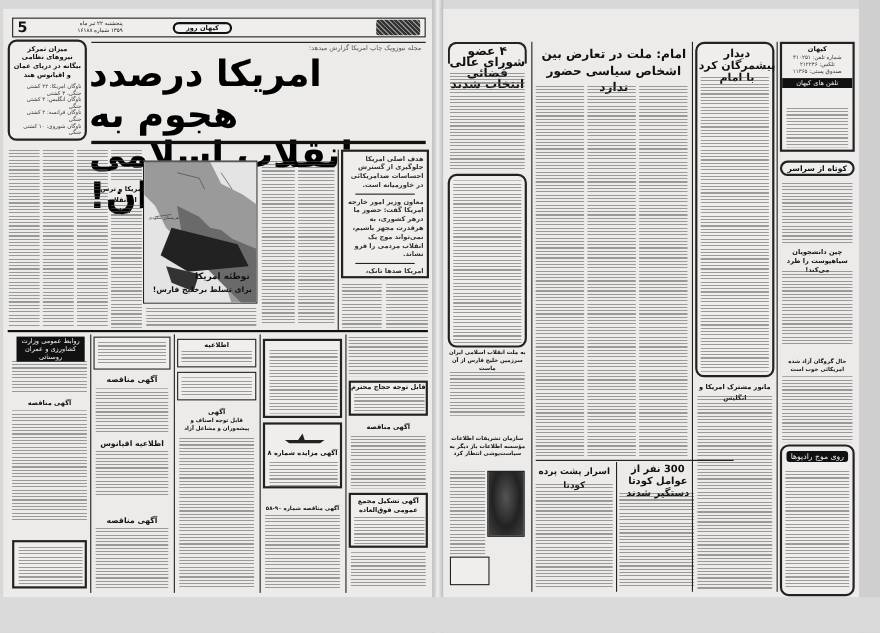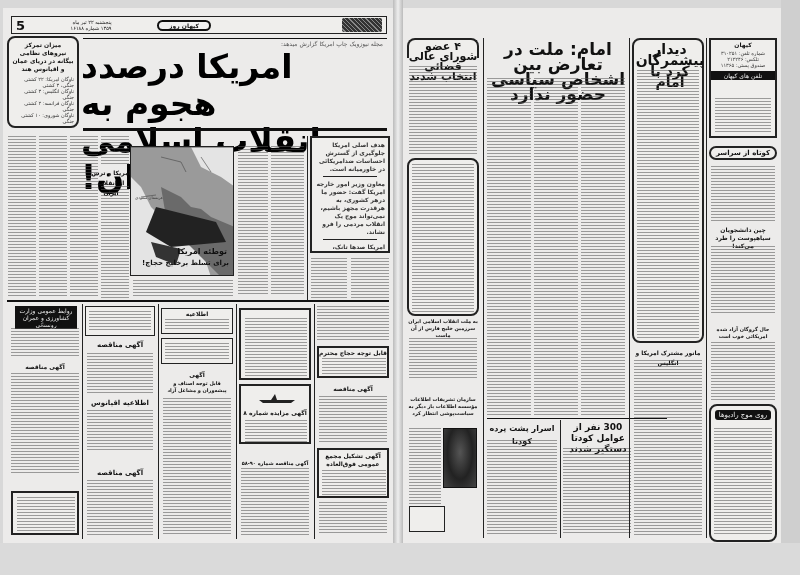--- a/index.html
+++ b/index.html
@@ -75,21 +75,21 @@
       <rect width="104" height="130" fill="#e4e4e4"></rect>
       <path d="M0 0 L60 0 L70 20 L90 30 L104 40 L104 130 L80 130 L70 100 L60 90 L40 80 L20 60 L10 40 L0 30 Z" fill="#9a9a9a"></path>
       <path d="M30 40 L50 50 L60 60 L70 62 L80 70 L104 80 L104 130 L90 130 L70 110 L50 90 L35 70 Z" fill="#6a6a6a"></path>
       <path d="M25 60 L85 75 L95 95 L40 100 L15 85 Z" fill="#222"></path>
       <path d="M20 95 L50 102 L45 118 L25 110 Z" fill="#333"></path>
       <path d="M0 0 L104 0" stroke="#555"></path>
       <path d="M30 10 L50 15 L55 25 M70 10 L80 25 M10 50 L25 48" stroke="#444" fill="none" stroke-width=".6"></path>
     </svg>
     <div class="subline" style="position:absolute;left:4px;top:48px;font-size:4px">عربستان سعودی</div>
     <div style="position:absolute;right:6px;top:100px;font-size:8px;font-weight:700;direction:rtl;color:#111">توطئه امریکا</div>
-    <div style="position:absolute;right:4px;top:112px;font-size:7px;font-weight:900;direction:rtl;color:#111">برای تسلط برخلیج حجاج!</div>
+    <div style="position:absolute;right:4px;top:112px;font-size:7px;font-weight:900;direction:rtl;color:#111">برای تسلط برخلیج فارس!</div>
   </div>
 
   <div class="txt" style="left:235px;top:138px;width:30px;height:150px"></div>
   <div class="txt" style="left:268px;top:138px;width:33px;height:150px"></div>
   <div class="col-sep" style="left:304px;top:128px;height:165px"></div>
 
   <div class="box" style="left:307px;top:128px;width:80px;height:117px;border-width:2px;padding:3px">
     <div class="subline" style="font-size:6px;font-weight:bold;line-height:8px">هدف اصلی امریکا جلوگیری از گسترش احساسات ضدامریکائی در خاورمیانه است.</div>
     <div style="height:1px;background:#222;margin:3px 8px"></div>
     <div class="subline" style="font-size:6px;font-weight:bold;line-height:8px">معاون وزیر امور خارجه امریکا گفت: حضور ما درهر کشوری، به هرقدرت مجهز باشیم، نمی‌تواند موج یک انقلاب مردمی را فرو نشاند.</div>
@@ -175,36 +175,36 @@
   </div>
   <div class="h-sm" style="position:absolute;left:4px;top:310px;width:72px;font-size:5px;line-height:7px">به ملت انقلاب اسلامی ایران سرزمین خلیج فارس از آن ماست</div>
   <div class="txt" style="left:6px;top:330px;width:68px;height:40px"></div>
   <div class="h-sm" style="position:absolute;left:4px;top:388px;width:72px;font-size:5px;line-height:7px">سازمان تشریفات اطلاعات مؤسسه اطلاعات باز دیگر به سیاست‌پوشی انتظار کرد</div>
   <div class="photo" style="left:40px;top:420px;width:34px;height:60px"></div>
   <div class="txt" style="left:6px;top:420px;width:32px;height:100px"></div>
   <div class="box" style="left:6px;top:498px;width:36px;height:26px"></div>
 
   <div class="col-sep" style="left:80px;top:30px;height:500px"></div>
 
-  <div class="h-md" style="position:absolute;left:84px;top:34px;width:142px;font-size:17px;line-height:15px">امام: ملت در تعارض بین اشخاص سیاسی حضور ندارد</div>
+  <div class="h-md" style="position:absolute;left:84px;top:34px;width:142px;font-size:11px;line-height:15px">امام: ملت در تعارض بین اشخاص سیاسی حضور ندارد</div>
   <div class="txt" style="left:84px;top:70px;width:44px;height:338px"></div>
   <div class="txt" style="left:131px;top:70px;width:44px;height:338px"></div>
   <div class="txt" style="left:178px;top:70px;width:44px;height:338px"></div>
   <div class="rule" style="left:84px;top:410px;width:180px;height:1px"></div>
 
   <div class="h-md" style="position:absolute;left:84px;top:414px;width:70px;font-size:8px">اسرار پشت پرده کودتا</div>
   <div class="txt" style="left:84px;top:432px;width:70px;height:95px"></div>
   <div class="col-sep" style="left:157px;top:412px;height:118px"></div>
   <div class="h-md" style="position:absolute;left:160px;top:414px;width:70px;font-size:9px;line-height:11px">300 نفر از عوامل کودتا دستگیر شدند</div>
   <div class="txt" style="left:160px;top:440px;width:68px;height:87px"></div>
 
   <div class="col-sep" style="left:226px;top:30px;height:500px"></div>
 
   <div class="box round" style="left:229px;top:30px;width:72px;height:305px"></div>
-  <div class="h-md" style="position:absolute;left:231px;top:36px;width:72px;font-size:14px;line-height:11px">دیدار پیشمرگان کرد با امام</div>
+  <div class="h-md" style="position:absolute;left:231px;top:36px;width:72px;font-size:10px;line-height:11px">دیدار پیشمرگان کرد با امام</div>
   <div class="txt" style="left:234px;top:62px;width:62px;height:268px"></div>
   <div class="h-sm" style="position:absolute;left:229px;top:340px;width:72px;font-size:6px">مانور مشترک امریکا و انگلیس</div>
   <div class="txt" style="left:231px;top:352px;width:68px;height:176px"></div>
 
   <div class="col-sep" style="left:303px;top:30px;height:500px"></div>
 
   <div class="box" style="left:306px;top:30px;width:68px;height:100px;border-width:2px">
     <div class="h-sm" style="font-size:6px">کیهان</div>
     <div class="subline" style="text-align:center">شماره تلفن: ۳۱۰۲۵۱</div>
     <div class="subline" style="text-align:center">تلکس: ۲۱۲۲۴۶</div>

